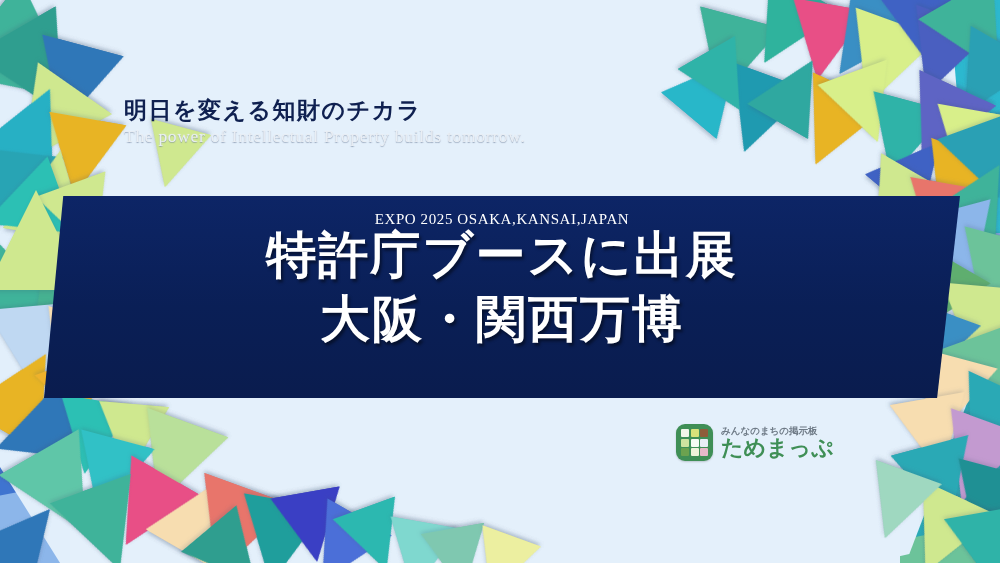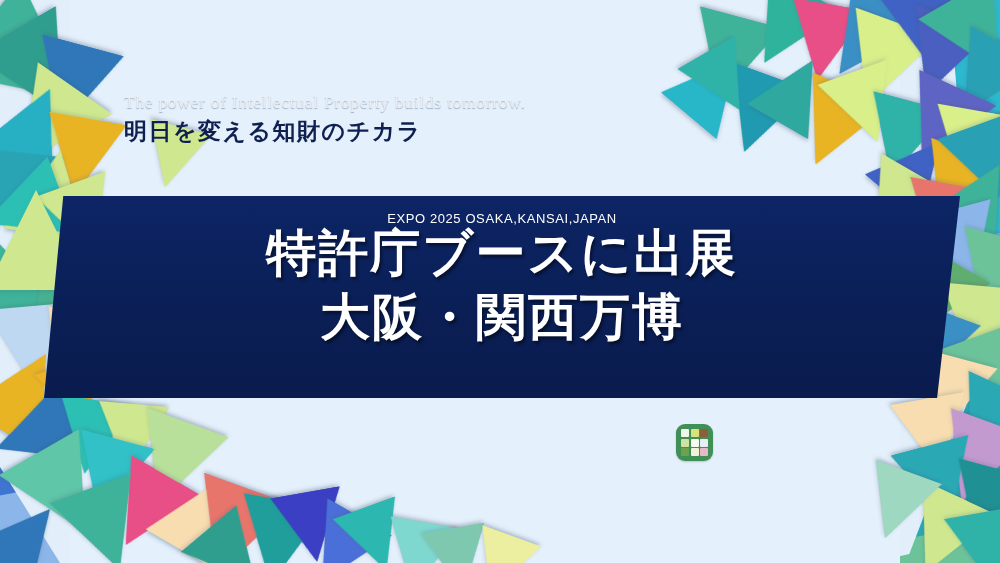--- a/index.html
+++ b/index.html
@@ -70,22 +70,22 @@
     z-index:40;
   }
   #navy-inner{
     position:absolute; inset:0;
     display:flex; flex-direction:column;
     align-items:center; justify-content:flex-start;
     padding-top:15px;
   }
   #expo-line{
     color:#ffffff;
-    font-family:Liberation Sans, sans-serif;
-    font-size:13px;
+    font-family:Liberation Serif, serif;
+    font-size:15px;
     letter-spacing:.6px;
     white-space:nowrap;
   }
   .headline{
     color:#ffffff;
     font-family:"DejaVu Serif", serif;
     font-weight:bold;
     font-size:50px;
     letter-spacing:2px;
     line-height:1.14;
@@ -324,22 +324,22 @@
       <div class="tri" style="left: 900px; top: 444px; border-left: 40px solid transparent; border-right: 40px solid transparent; border-bottom: 80px solid rgb(42, 169, 181); transform: rotate(165deg); opacity: 1; filter: drop-shadow(rgba(60, 80, 110, 0.2) 1px 2px 2px);"></div>
       <div class="tri" style="left: 946px; top: 468px; border-left: 43px solid transparent; border-right: 43px solid transparent; border-bottom: 86px solid rgb(31, 144, 148); transform: rotate(195deg); opacity: 1; filter: drop-shadow(rgba(60, 80, 110, 0.2) 1px 2px 2px);"></div>
       <div class="tri" style="left: 902px; top: 494px; border-left: 41px solid transparent; border-right: 41px solid transparent; border-bottom: 82px solid rgb(207, 232, 143); transform: rotate(205deg); opacity: 1; filter: drop-shadow(rgba(60, 80, 110, 0.2) 1px 2px 2px);"></div>
       <div class="tri" style="left: 950px; top: 512px; border-left: 38px solid transparent; border-right: 38px solid transparent; border-bottom: 76px solid rgb(47, 179, 168); transform: rotate(170deg); opacity: 1; filter: drop-shadow(rgba(60, 80, 110, 0.2) 1px 2px 2px);"></div>
       <div class="tri" style="left: 838px; top: 250px; border-left: 37px solid transparent; border-right: 37px solid transparent; border-bottom: 74px solid rgb(108, 195, 154); transform: rotate(40deg); opacity: 1; filter: drop-shadow(rgba(60, 80, 110, 0.2) 1px 2px 2px);"></div>
       <div class="tri" style="left: 862px; top: 470px; border-left: 35px solid transparent; border-right: 35px solid transparent; border-bottom: 70px solid rgb(159, 216, 192); transform: rotate(200deg); opacity: 1; filter: drop-shadow(rgba(60, 80, 110, 0.2) 1px 2px 2px);"></div>
       <div class="tri" style="left: 142px; top: 126px; border-left: 31px solid transparent; border-right: 31px solid transparent; border-bottom: 62px solid rgb(207, 232, 143); transform: rotate(195deg); opacity: 1; filter: drop-shadow(rgba(60, 80, 110, 0.2) 1px 2px 2px);"></div>
     </div>
 
   <div id="taglines">
+    <div id="tag-ja">明日を変える知財のチカラ</div>
     <div id="tag-en">The power of Intellectual Property builds tomorrow.</div>
-    <div id="tag-ja">明日を変える知財のチカラ</div>
   </div>
 
   <div id="navy">
     <div id="navy-inner">
       <div id="expo-line">EXPO 2025 OSAKA,KANSAI,JAPAN</div>
       <div class="headline" id="hl2">特許庁ブースに出展</div>
       <div class="headline" id="hl1">大阪・関西万博</div>
     </div>
   </div>
 
@@ -350,15 +350,19 @@
           <i style="background: rgb(216, 226, 122);"></i>
           <i style="background: rgb(142, 93, 58);"></i>
           <i style="background: rgb(207, 227, 160);"></i>
           <i style="background: rgb(246, 251, 242);"></i>
           <i style="background: rgb(232, 238, 246);"></i>
           <i style="background: rgb(107, 162, 79);"></i>
           <i style="background: rgb(240, 243, 218);"></i>
           <i style="background: rgb(230, 185, 201);"></i>
         </div>
     </div>
+    <div id="logo-text">
+      <div id="logo-sub">みんなのまちの掲示板</div>
+      <div id="logo-name">ためまっぷ</div>
+    </div>
   </div>
 
 </div>
 
 </body></html>

